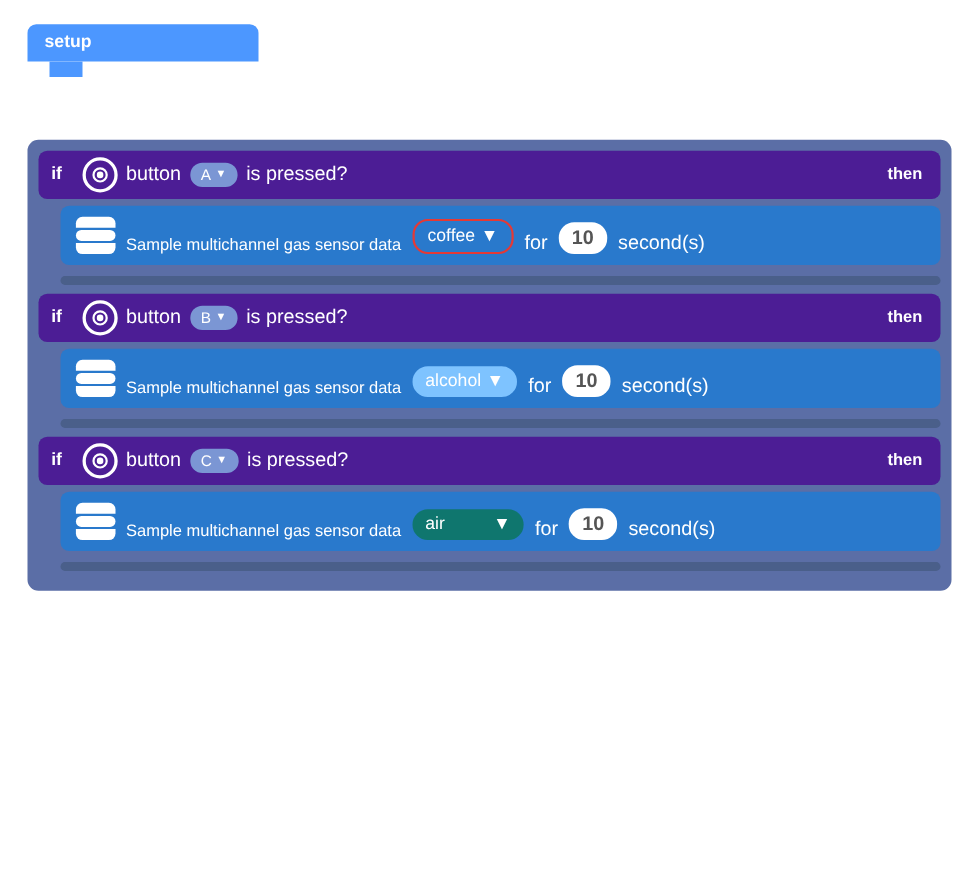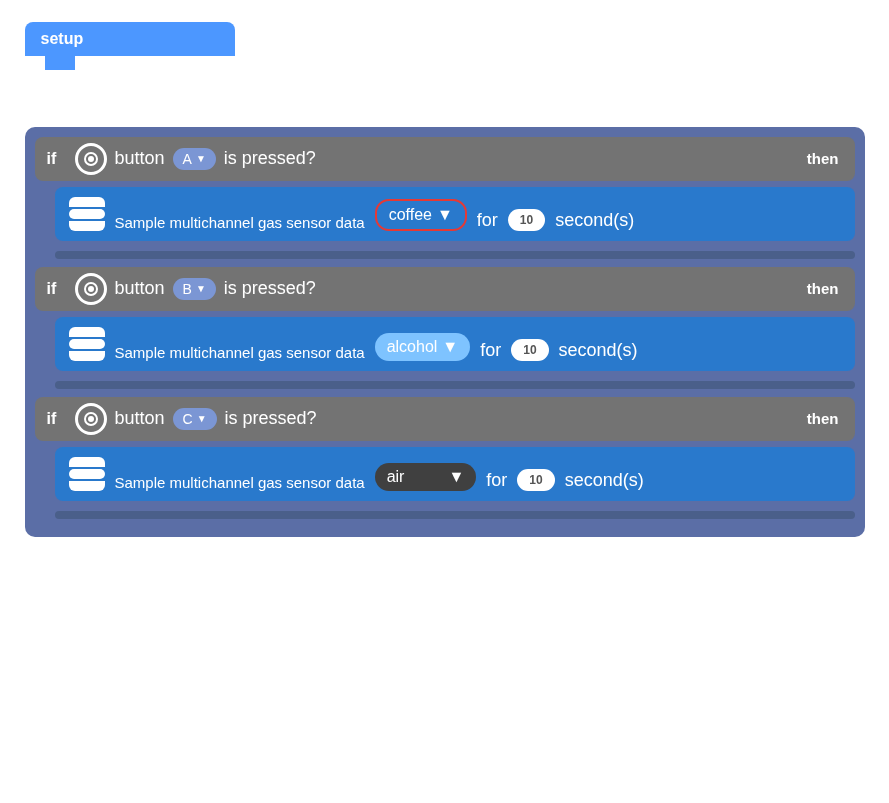--- a/index.html
+++ b/index.html
@@ -67,21 +67,21 @@
       background: #5B6EA6;
       border-radius: 10px;
       padding: 10px;
       width: 840px;
     }
 
     
     .if-row {
       display: flex;
       align-items: center;
-      background: #737373;
+      background: #4c1d95;
       border-radius: 8px;
       padding: 6px 12px;
       margin-bottom: 6px;
       gap: 8px;
     }
 
     .if-label {
       color: white;
       font-size: 16px;
       font-weight: bold;
@@ -198,21 +198,21 @@
       background: transparent;
       border: 2.5px solid #E53935;
       color: white;
     }
 
     .number-pill {
       background: white;
       border-radius: 14px;
       padding: 4px 12px;
       color: #555;
-      font-size: 12px;
+      font-size: 18px;
       font-weight: bold;
     }
 
     .spacer-row {
       height: 8px;
       margin-left: 20px;
       background: #4A5F8A;
       border-radius: 4px;
       margin-bottom: 8px;
       width: calc(100% - 20px);
@@ -314,21 +314,21 @@
       <span class="then-text">then</span>
     </div>
 
     <div class="sample-row">
       <div class="db-icon">
         <div class="db-layer"></div>
         <div class="db-layer"></div>
         <div class="db-layer"></div>
       </div>
       <span class="sample-text">Sample multichannel gas sensor data</span>
-      <button class="dropdown-pill" style="background:#404040;gap:44px;">
+      <button class="dropdown-pill" style="background:#0f766e;gap:44px;">
         <span>air</span>
         <span>▼</span>
       </button>
       <span class="block-text">for</span>
       <span class="number-pill">10</span>
       <span class="block-text">second(s)</span>
     </div>
 
     <div class="spacer-row"></div>
 

